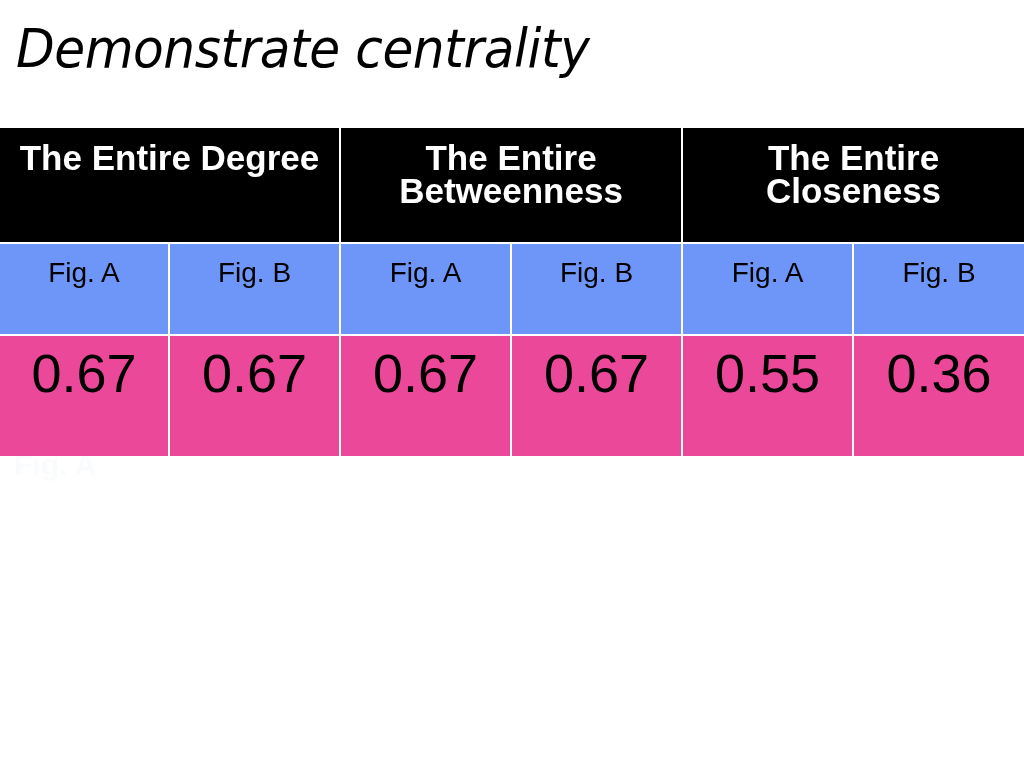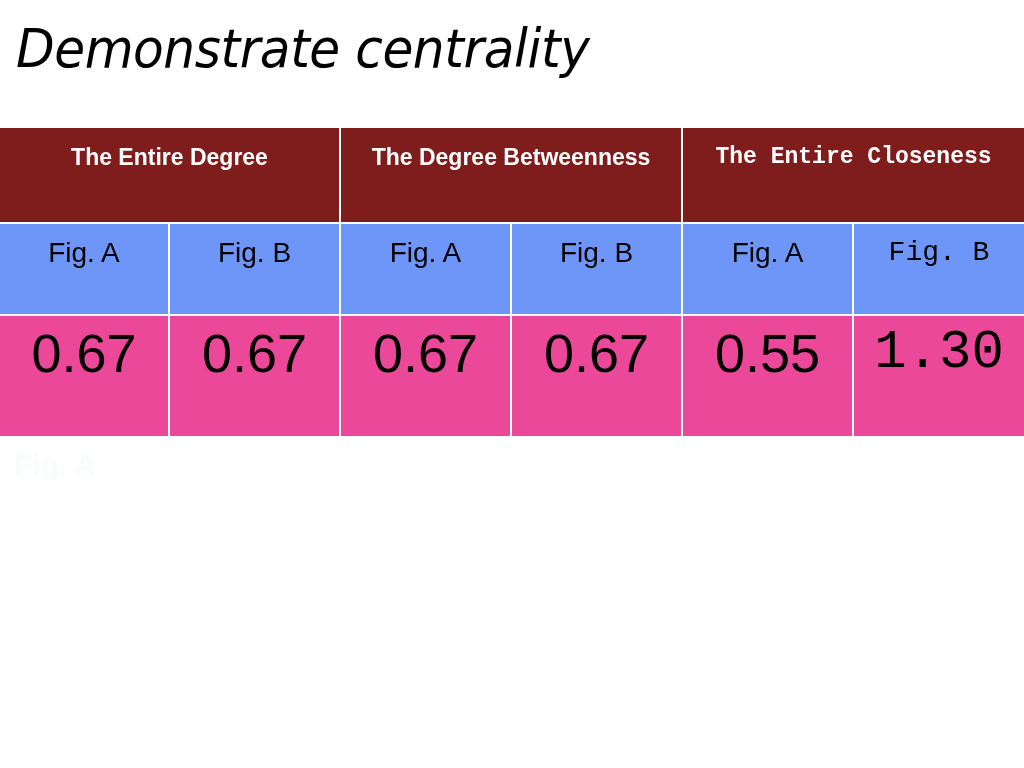--- a/index.html
+++ b/index.html
@@ -46,30 +46,29 @@
 
   .centrality-table td {
     vertical-align: top;
     border-right: 2px solid #ffffff;
     border-bottom: 2px solid #ffffff;
     padding: 0;
   }
 
   .centrality-table td:last-child {
     border-right: none;
-    font-family: Liberation Mono, monospace;
   }
 
   
   .group-head {
-    background: #7f1d1d;
-    height: 96px;
+    background: #000000;
+    height: 116px;
     color: #ffffff;
     font-weight: bold;
-    font-size: 23px;
+    font-size: 35px;
     line-height: 33px;
     text-align: center;
     padding-top: 13px !important;
     padding-left: 10px !important;
     padding-right: 10px !important;
   }
 
   .group-head .ghtext {
     display: block;
   }
@@ -128,21 +127,21 @@
     <col style="width:171px">
     <col style="width:170px">
   </colgroup>
   <tbody>
 
     <tr>
       <td class="group-head" colspan="2">
         <span class="ghtext">The Entire Degree</span>
       </td>
       <td class="group-head" colspan="2">
-        <span class="ghtext">The Degree Betweenness</span>
+        <span class="ghtext">The Entire Betweenness</span>
       </td>
       <td class="group-head" colspan="2">
         <span class="ghtext">The Entire Closeness</span>
       </td>
     </tr>
 
     <tr>
       <td class="fig-head">Fig. A</td>
       <td class="fig-head">Fig. B</td>
       <td class="fig-head">Fig. A</td>
@@ -150,18 +149,18 @@
       <td class="fig-head">Fig. A</td>
       <td class="fig-head">Fig. B</td>
     </tr>
 
     <tr>
       <td class="value-cell">0.67</td>
       <td class="value-cell">0.67</td>
       <td class="value-cell">0.67</td>
       <td class="value-cell">0.67</td>
       <td class="value-cell">0.55</td>
-      <td class="value-cell">1.30</td>
+      <td class="value-cell">0.36</td>
     </tr>
   </tbody>
 </table>
 
 <div class="ghost-text">Fig. A</div>
 
 </body></html>

